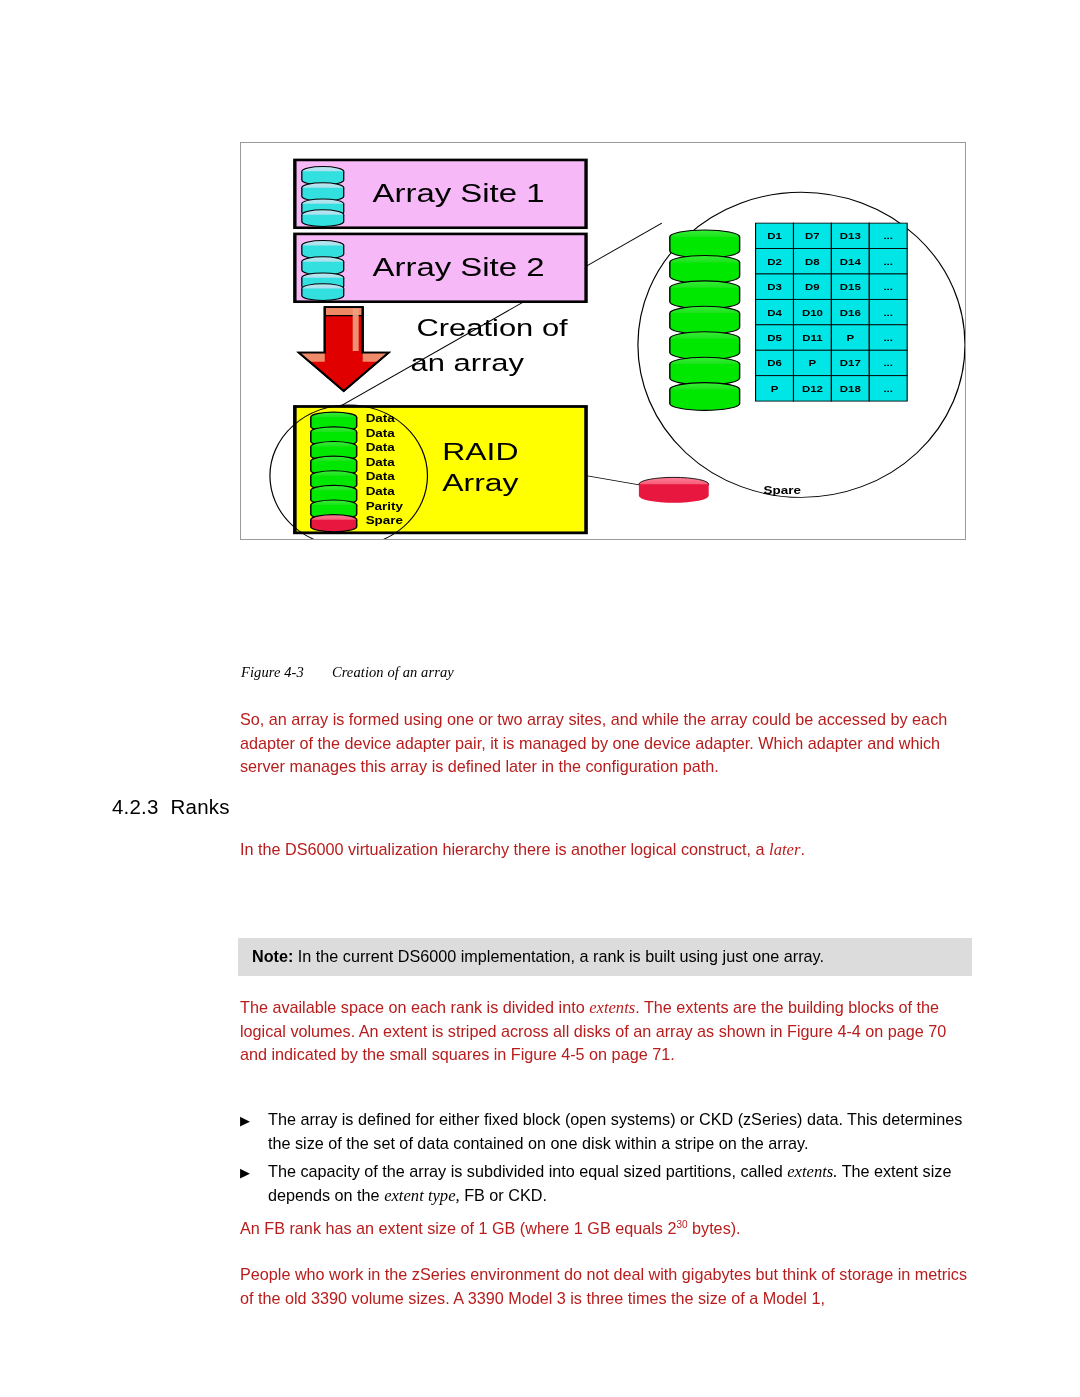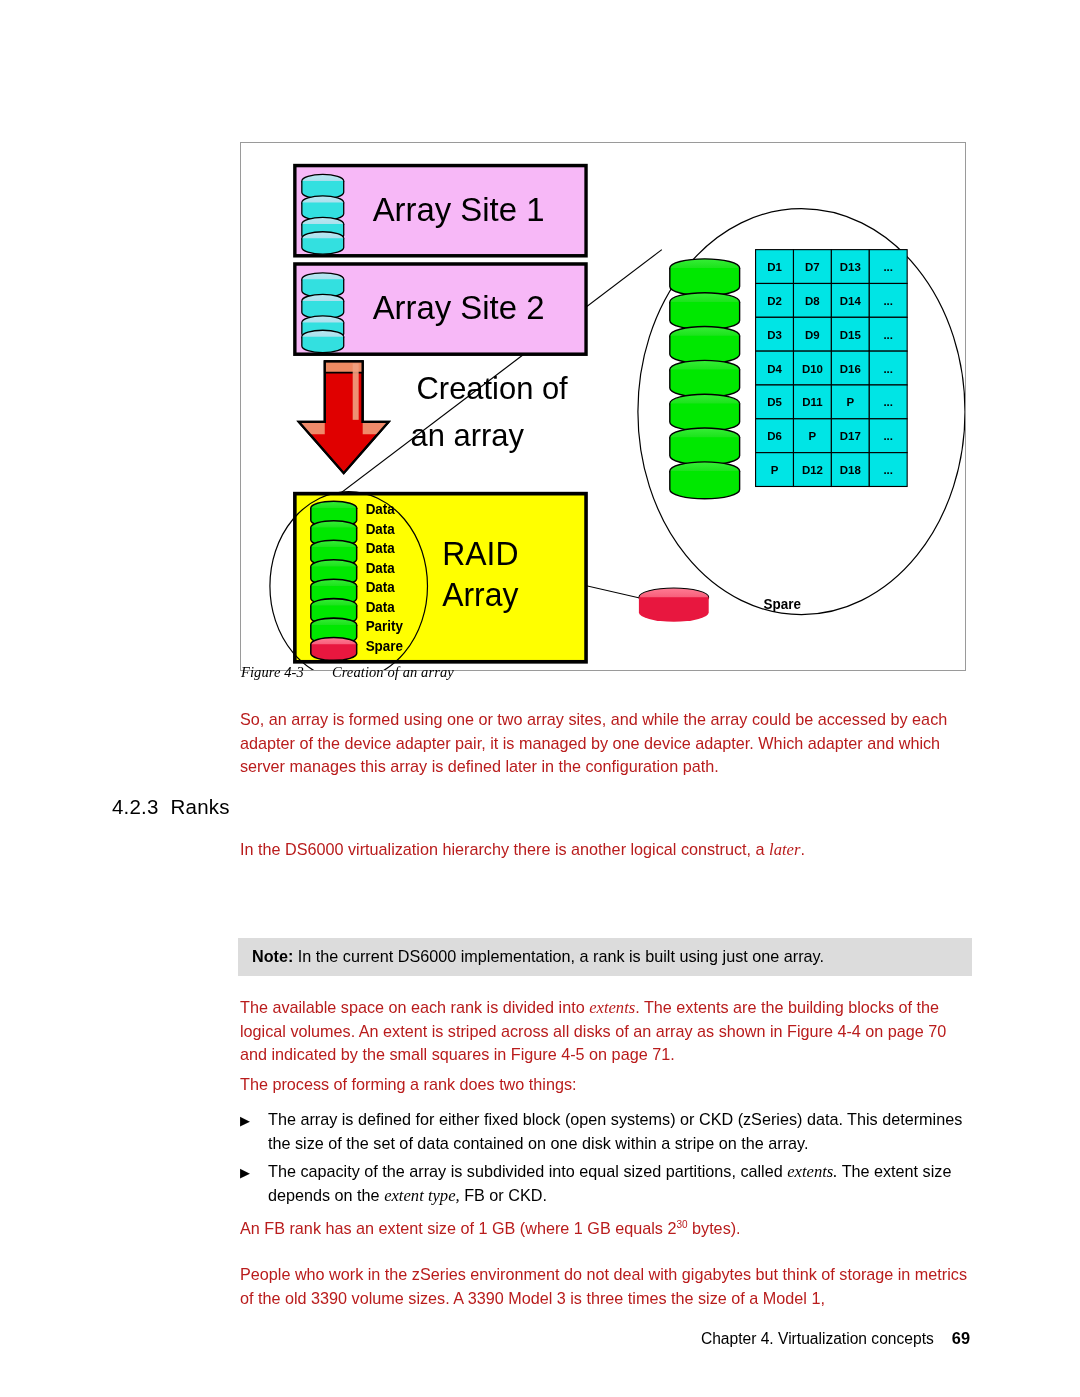--- a/index.html
+++ b/index.html
@@ -23,21 +23,21 @@
     height: 1397px;
     overflow: hidden;
   }
 
   
   .figure-frame {
     position: absolute;
     left: 240px;
     top: 142px;
     width: 726px;
-    height: 529px;
+    height: 398px;
     border: 1px solid #9a9a9a;
     background: #ffffff;
     box-sizing: border-box;
   }
   .figure-canvas {
     position: absolute;
     left: 0; top: 0;
     width: 100%;
     height: 100%;
   }
@@ -406,33 +406,29 @@
 
   <div class="body-text col para" style="top:838px;"><span>In the DS6000 virtualization hierarchy there is another logical construct, a </span><span class="ital-serif">later</span><span>.</span></div>
 
 
   <div class="note-box">
     <div class="note-text"><b>Note:</b><span> In the current DS6000 implementation, a rank is built using just one array.</span></div>
   </div>
 
   <div class="body-text col para" style="top:996px;"><span>The available space on each rank is divided into </span><span class="ital-serif">extents</span><span>. The extents are the building blocks of the logical volumes. An extent is striped across all disks of an array as shown in Figure 4-4 on page 70 and indicated by the small squares in Figure 4-5 on page 71.</span></div>
 
-  <div class="body-text col para" style="top:1073px;">The process of forming a rank does two things:</div>
 
   <div class="bullet-row" style="top:1108px;">
     <span class="bullet-mark">▶</span>
     <div class="bullet-body">The array is defined for either fixed block (open systems) or CKD (zSeries) data. This determines the size of the set of data contained on one disk within a stripe on the array.</div>
   </div>
 
   <div class="bullet-row" style="top:1160px;">
     <span class="bullet-mark">▶</span>
     <div class="bullet-body"><span>The capacity of the array is subdivided into equal sized partitions, called </span><span class="ital-serif">extents.</span><span> The extent size depends on the </span><span class="ital-serif">extent type,</span><span> FB or CKD.</span></div>
   </div>
 
   <div class="body-text col para" style="top:1217px;"><span>An FB rank has an extent size of 1 GB (where 1 GB equals 2</span><sup class="exp">30</sup><span> bytes).</span></div>
 
   <div class="body-text col para" style="top:1263px;">People who work in the zSeries environment do not deal with gigabytes but think of storage in metrics of the old 3390 volume sizes. A 3390 Model 3 is three times the size of a Model 1,</div>
 
-  <div class="footer">
-    <span>Chapter 4. Virtualization concepts</span><span class="pg">69</span>
-  </div>
 
 </div>
 
 </body></html>

